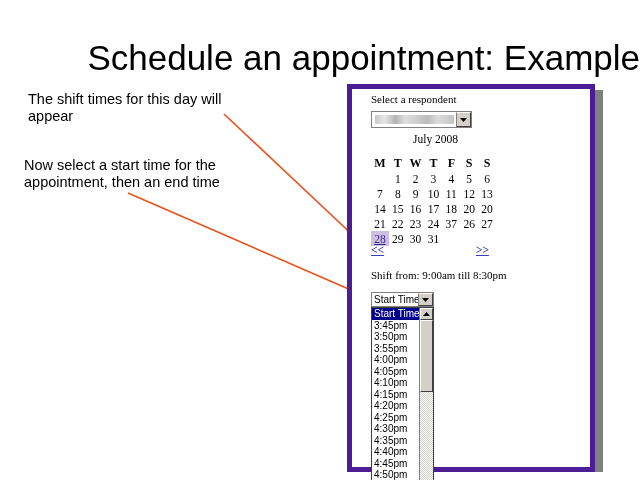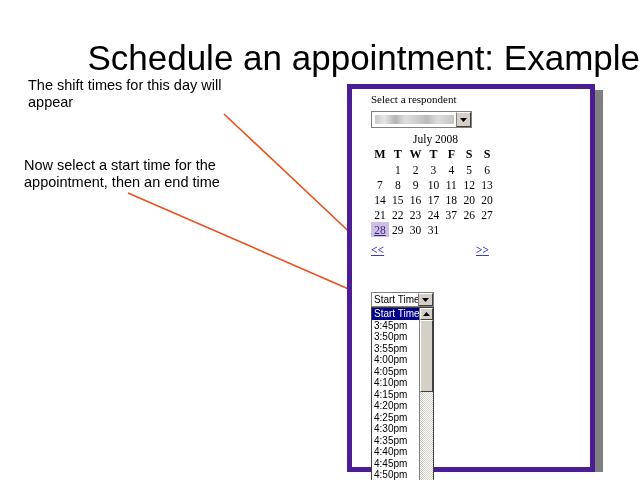--- a/index.html
+++ b/index.html
@@ -31,21 +31,21 @@
   }
 
   
   .callout {
     position: absolute;
     font-family: "Liberation Sans", sans-serif;
     font-size: 14.5px;
     line-height: 17px;
     color: #000000;
   }
-  #callout-1 { left: 28px; top: 77px; width: 215px; }
+  #callout-1 { left: 28px; top: 91px; width: 215px; }
   #callout-2 { left: 24px; top: 157px; width: 215px; }
 
   
   #arrow-layer {
     position: absolute;
     left: 0; top: 0;
     width: 640px;
     height: 480px;
     pointer-events: none;
   }
@@ -131,21 +131,21 @@
     left: 19px;
     top: 44px;
     width: 125px;
     font-family: "Liberation Serif", serif;
     font-size: 11.5px;
     color: #000000;
   }
   #calendar-month {
     text-align: center;
     padding-left: 4px;
-    margin-bottom: 2px;
+    margin-bottom: 11px;
   }
   #calendar table {
     border-collapse: collapse;
     width: 125px;
   }
   #calendar th {
     font-weight: bold;
     font-size: 12px;
     text-align: center;
     padding: 0;
@@ -377,20 +377,21 @@
         </tr>
       </tbody>
     </table>
   </div>
 
   <div id="calendar-nav">
     <a href="#">&lt;&lt;</a>
     <a href="#">&gt;&gt;</a>
   </div>
 
+  <div class="web-label" id="shift-text">Shift from: 9:00am till 8:30pm</div>
 
   <div id="start-time-combo">
     <div id="start-time-combo-value">Start Time</div>
     <div class="combo-arrow-btn">
       <svg width="7" height="4" viewBox="0 0 7 4">
           <path d="M0,0 L7,0 L3.5,4 z" fill="#000"></path>
         </svg>
     </div>
   </div>
 

